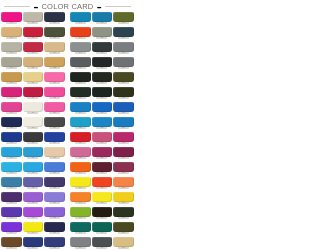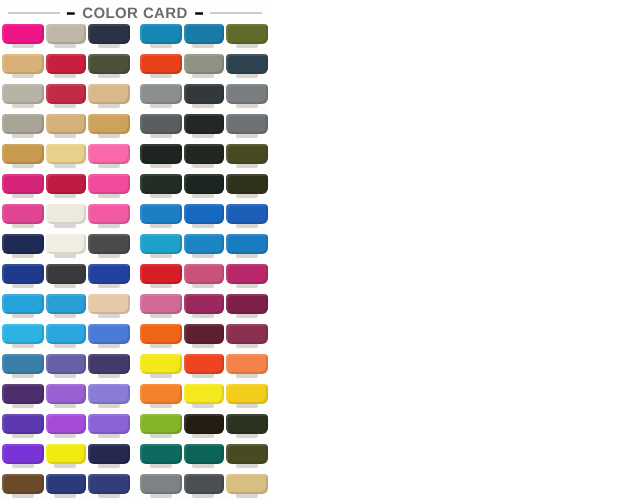--- a/index.html
+++ b/index.html
@@ -34,21 +34,21 @@
   .rule {
     width: 26px;
     height: 1px;
     background: #cfcbc6;
     flex: none;
   }
   #title {
     font-size: 7.5px;
     letter-spacing: 0.2px;
     color: #6f6b66;
-    font-weight: bold;
+    font-weight: normal;
     white-space: nowrap;
     line-height: 9px;
     text-align: center;
   }
 
   
   #columns {
     display: flex;
     flex-direction: row;
     align-items: flex-start;

